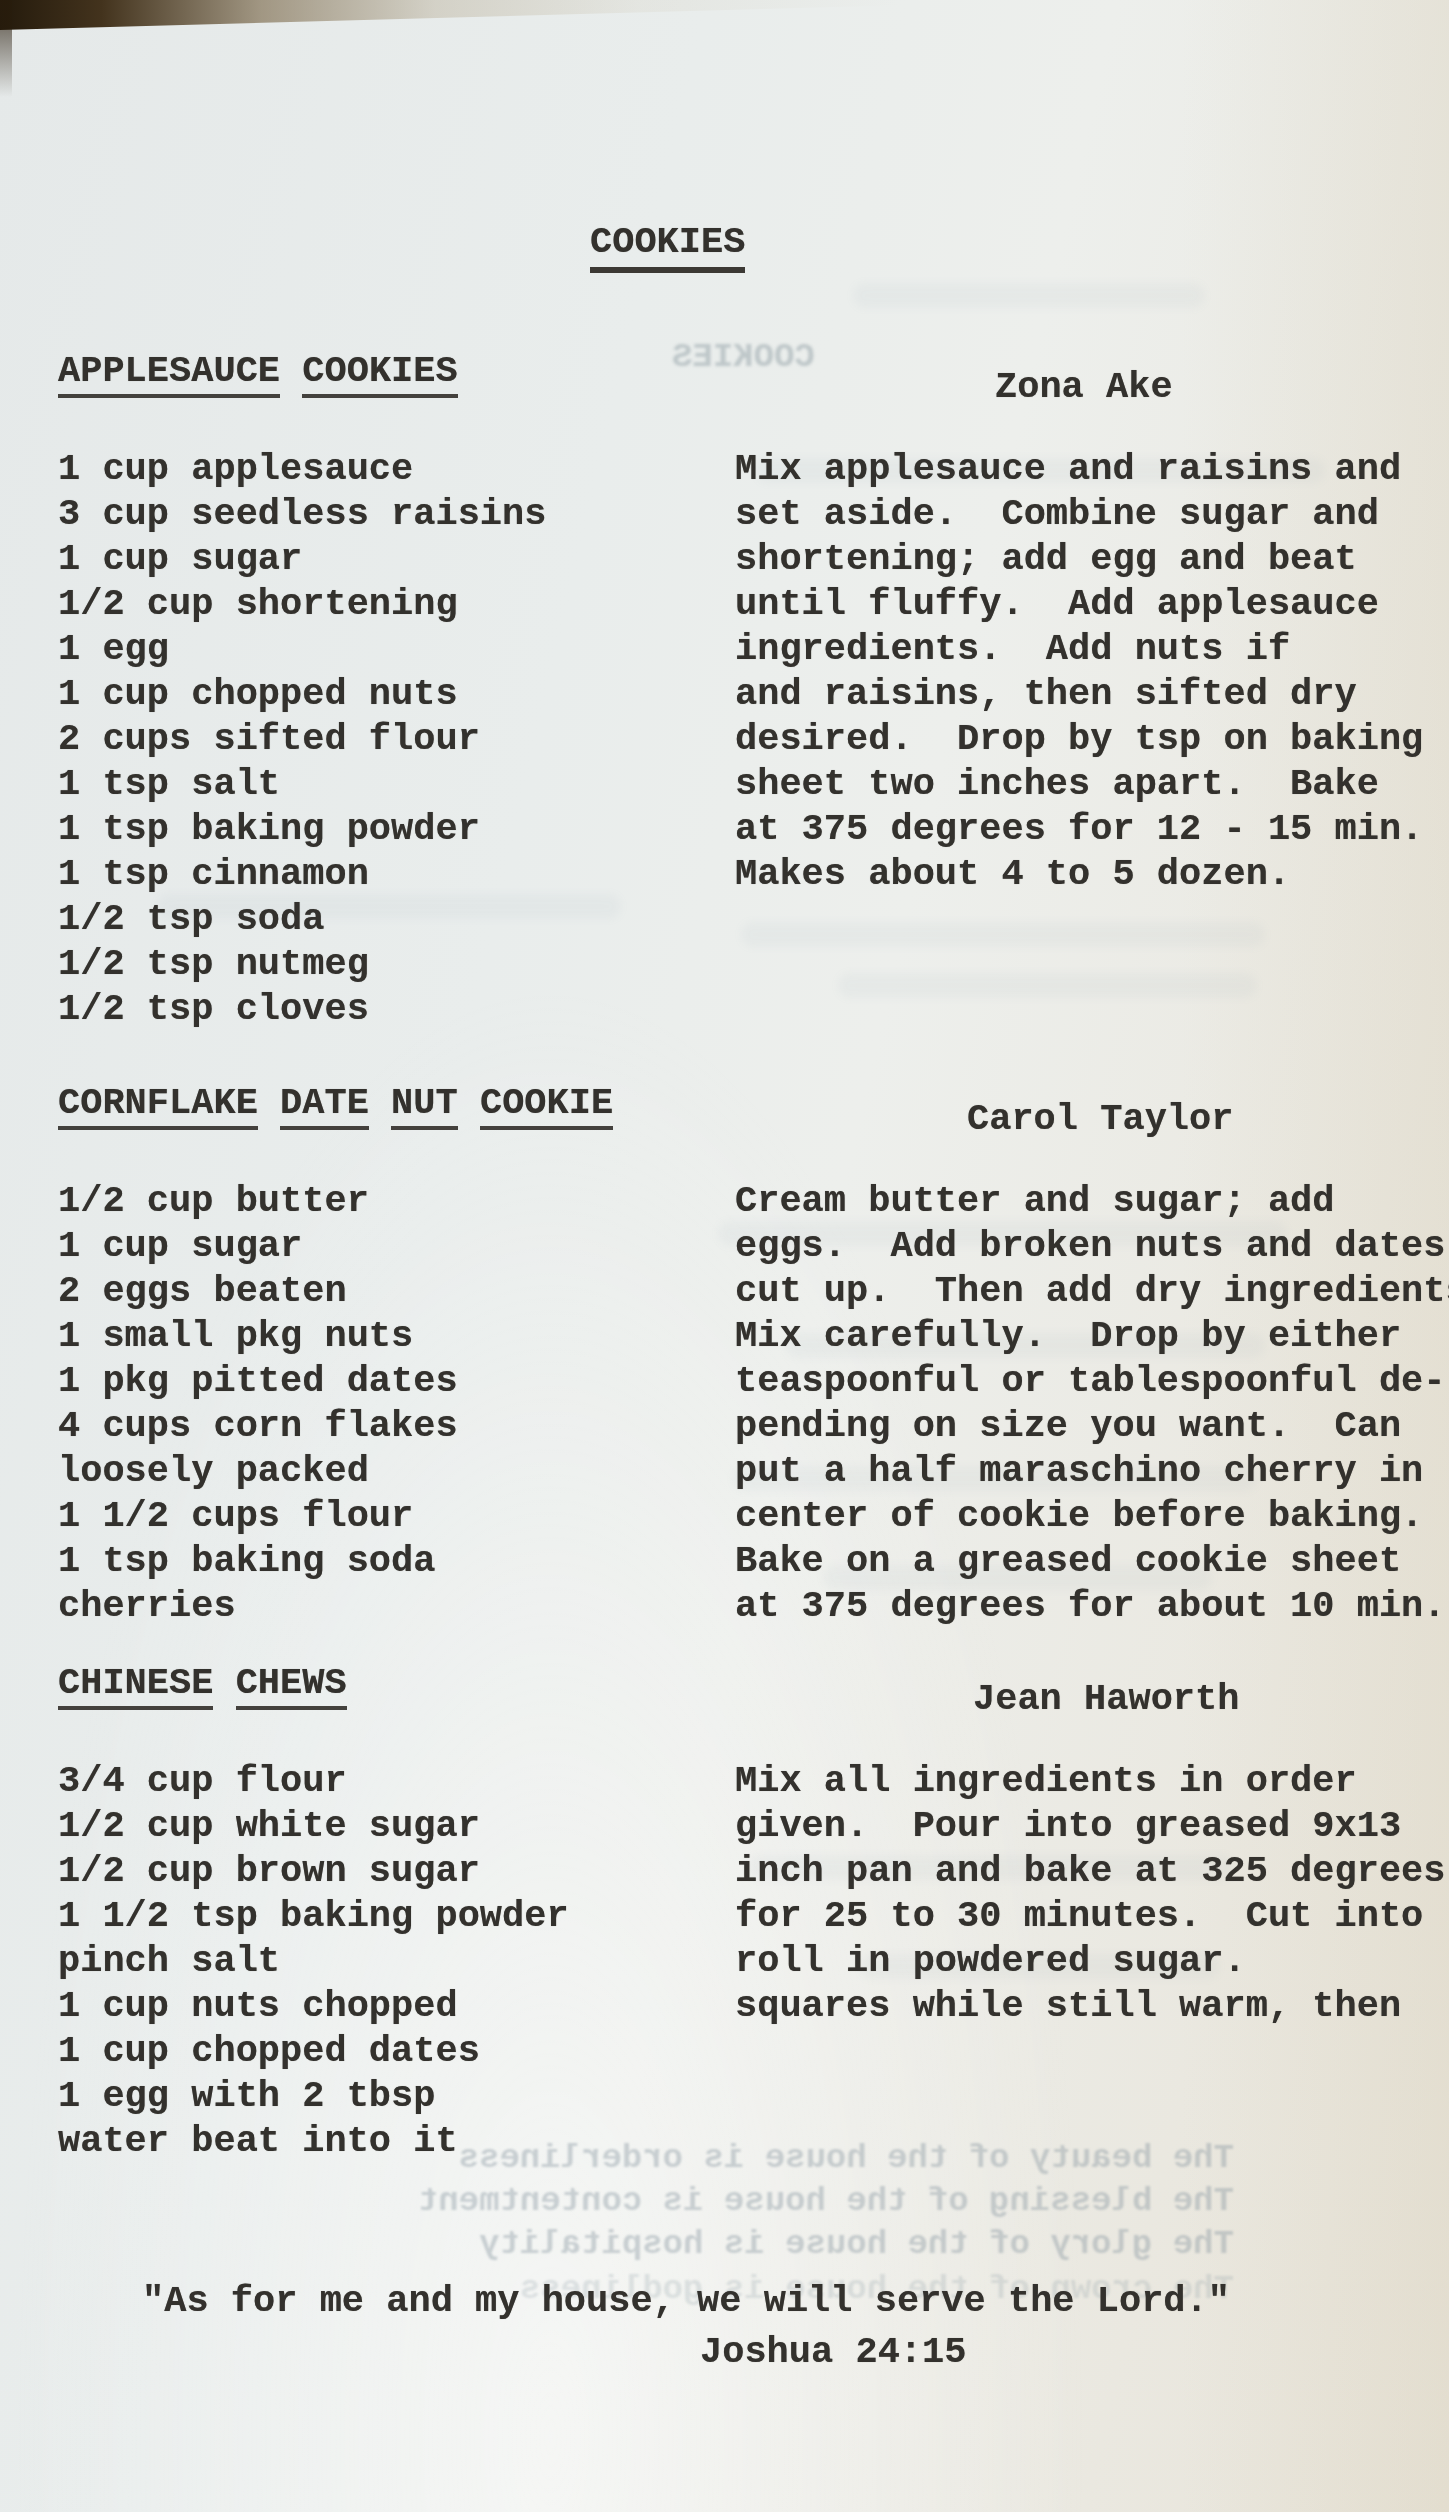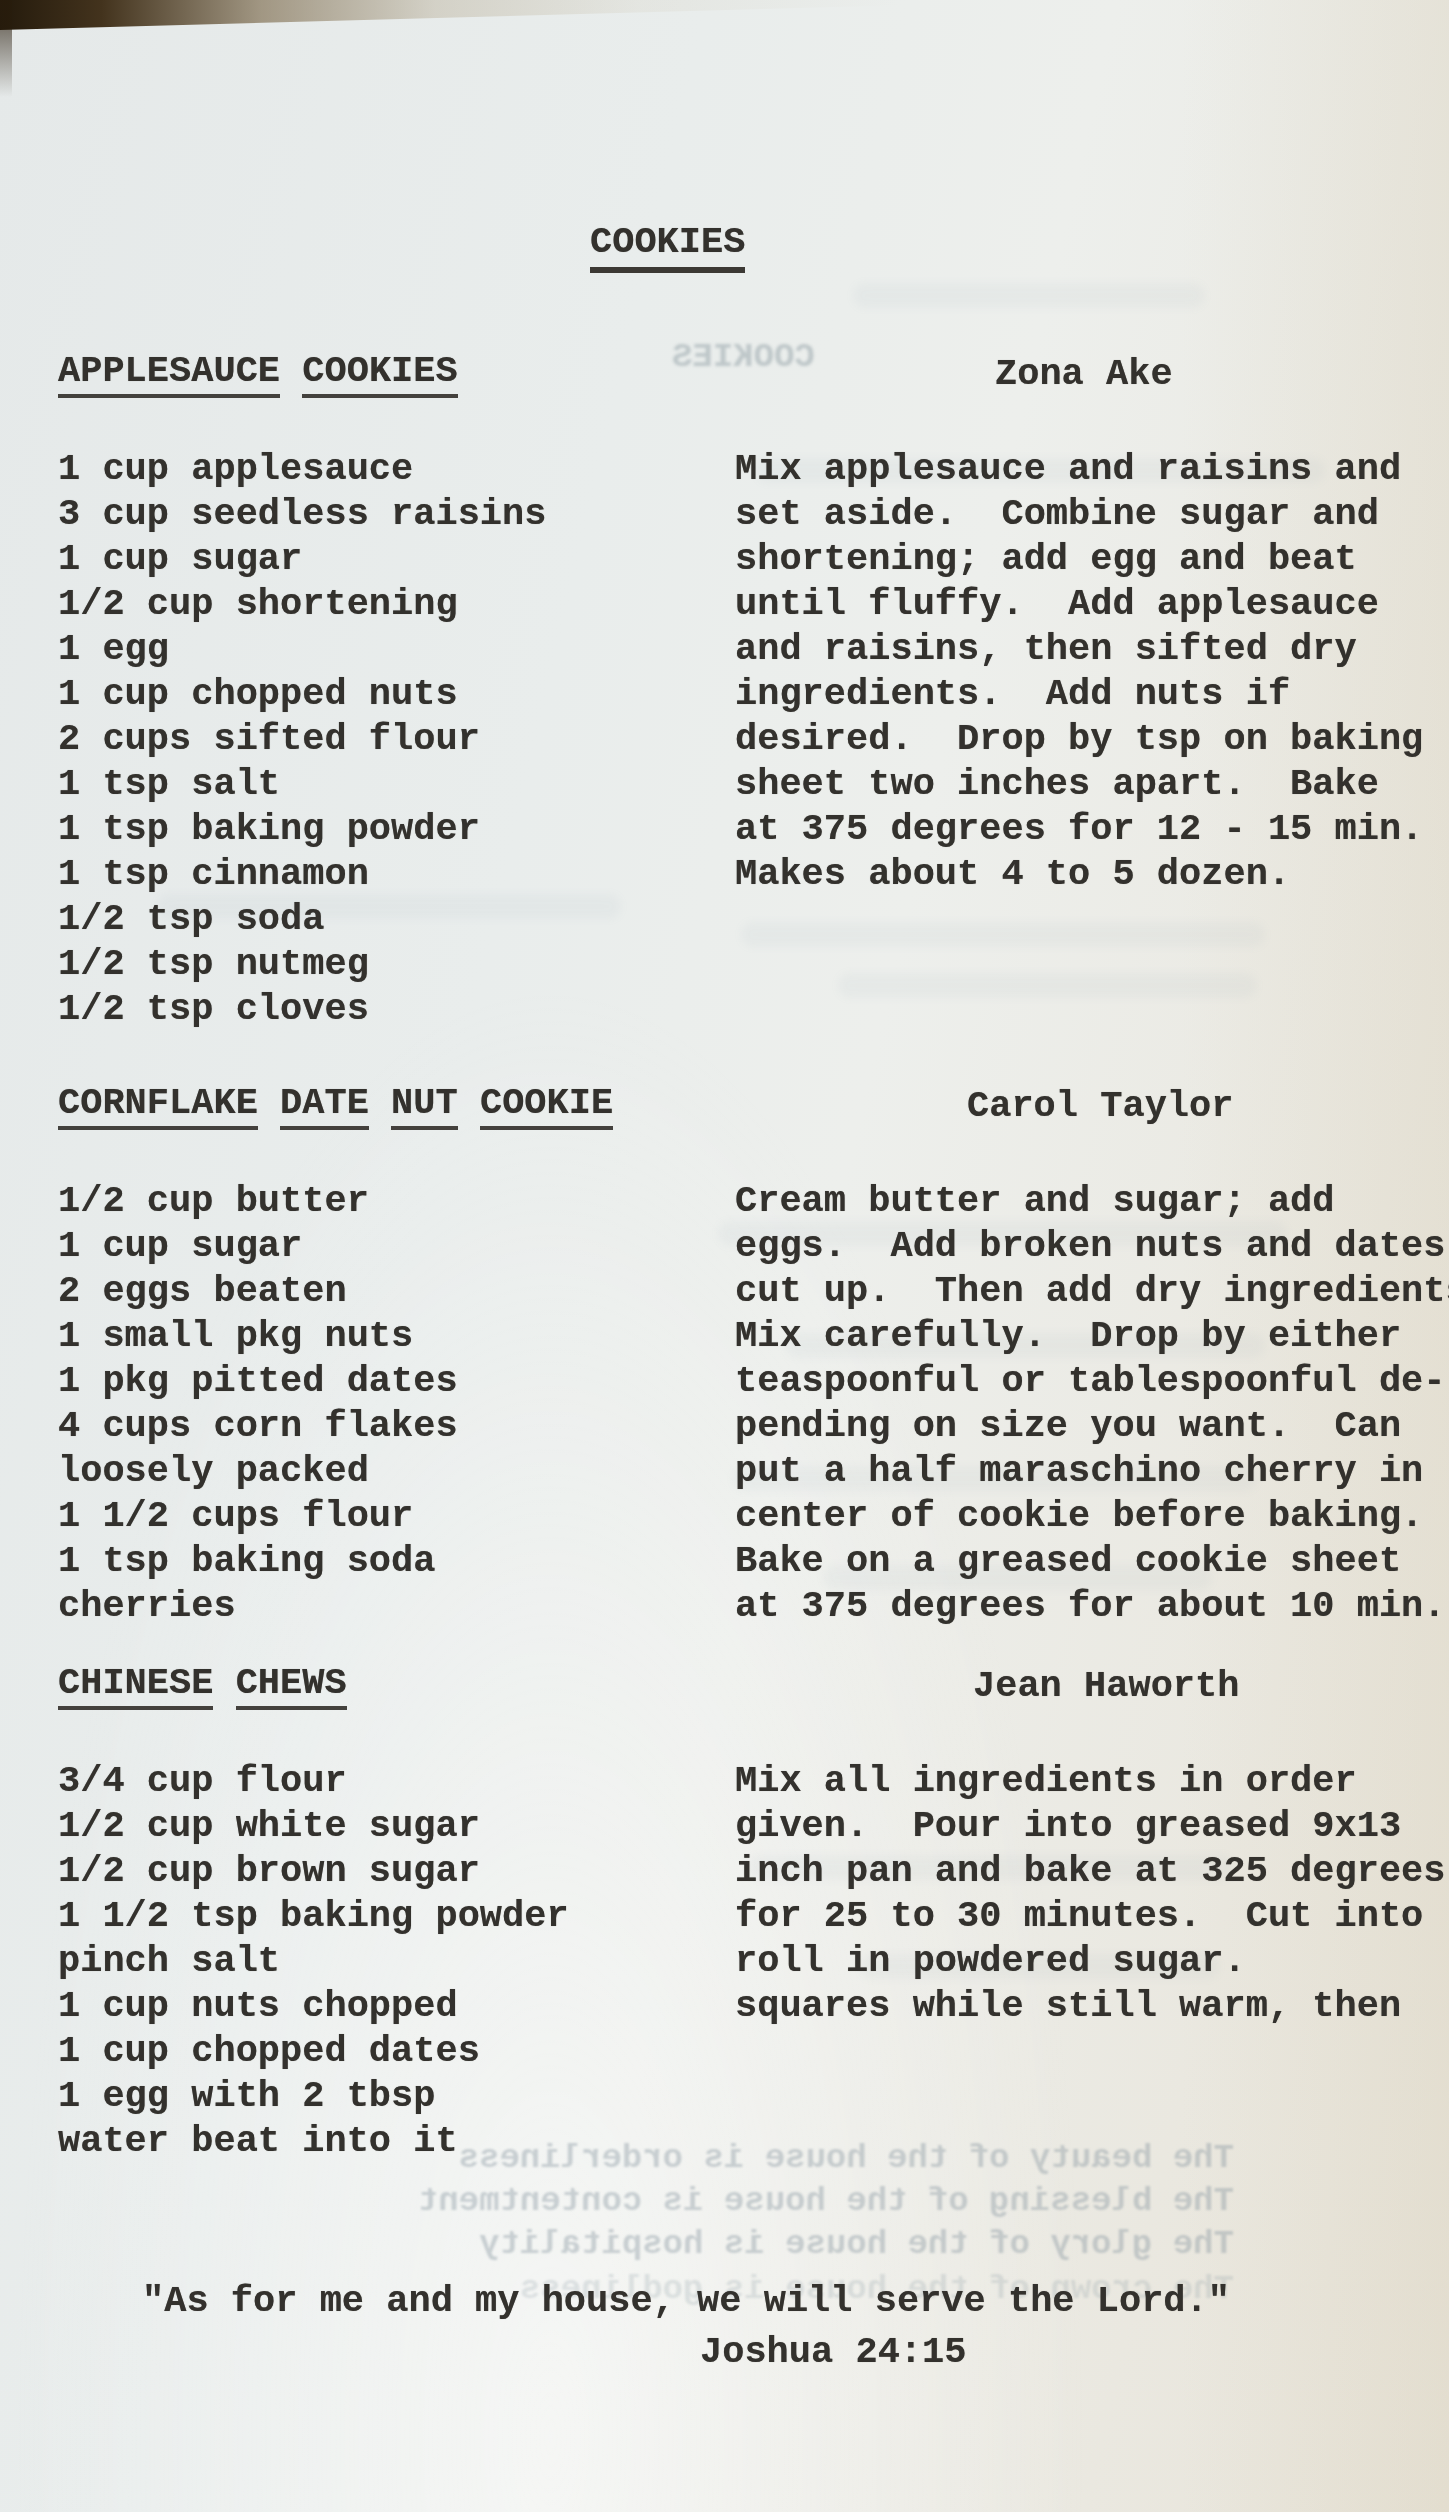--- a/index.html
+++ b/index.html
@@ -32,21 +32,21 @@
   .page-title{position:absolute;left:590px;top:221px;font-size:37px;white-space:pre;
         text-shadow:0 0 0.7px rgba(48,45,40,0.55);}
   .page-title .uword{border-bottom:6.7px solid rgba(44,41,36,0.92);padding-bottom:3.7px;}
   .uword{border-bottom:4.5px solid rgba(44,41,36,0.88);padding-bottom:2.2px;margin-top:20px;}
   .recipe-section{position:absolute;left:0;width:100%;height:733px;}
   .sec-1{top:350px;}
   .sec-2{top:1082px;}
   .sec-3{top:1662px;}
   .recipe-title{position:absolute;left:58px;top:0;font-size:37px;white-space:pre;
         text-shadow:0 0 0.7px rgba(48,45,40,0.55);}
-  .attribution{position:absolute;top:3px;font-size:37px;white-space:pre;
+  .attribution{position:absolute;top:16px;font-size:37px;white-space:pre;
         text-shadow:0 0 0.7px rgba(48,45,40,0.55);text-align:center;}
   .sec-1 .attribution{left:995px;}
   .sec-2 .attribution{left:967px;}
   .sec-3 .attribution{left:973px;}
   .ingredients{position:absolute;left:58px;top:97px;}
   .instructions{position:absolute;left:735px;top:97px;}
   .quote-line{position:absolute;left:142px;top:2280px;font-size:37px;white-space:pre;
         text-shadow:0 0 0.7px rgba(48,45,40,0.55);}
   .quote-attr{position:absolute;left:700px;top:2331px;font-size:37px;white-space:pre;
         text-shadow:0 0 0.7px rgba(48,45,40,0.55);text-align:right;}
@@ -105,22 +105,22 @@
         <div class="line">1 tsp cinnamon</div>
         <div class="line">1/2 tsp soda</div>
         <div class="line">1/2 tsp nutmeg</div>
         <div class="line">1/2 tsp cloves</div>
       </div>
     <div class="instructions">
         <div class="line">Mix applesauce and raisins and</div>
         <div class="line">set aside.  Combine sugar and</div>
         <div class="line">shortening; add egg and beat</div>
         <div class="line">until fluffy.  Add applesauce</div>
+        <div class="line">ingredients.  Add nuts if</div>
         <div class="line">and raisins, then sifted dry</div>
-        <div class="line">ingredients.  Add nuts if</div>
         <div class="line">desired.  Drop by tsp on baking</div>
         <div class="line">sheet two inches apart.  Bake</div>
         <div class="line">at 375 degrees for 12 - 15 min.</div>
         <div class="line">Makes about 4 to 5 dozen.</div>
       </div>
   </section>
 
   <section class="recipe-section sec-2">
     <span class="recipe-title"><span class="uword">CORNFLAKE</span> <span class="uword">DATE</span> <span class="uword">NUT</span> <span class="uword">COOKIE</span></span>
     <span class="attribution">Carol Taylor</span>

